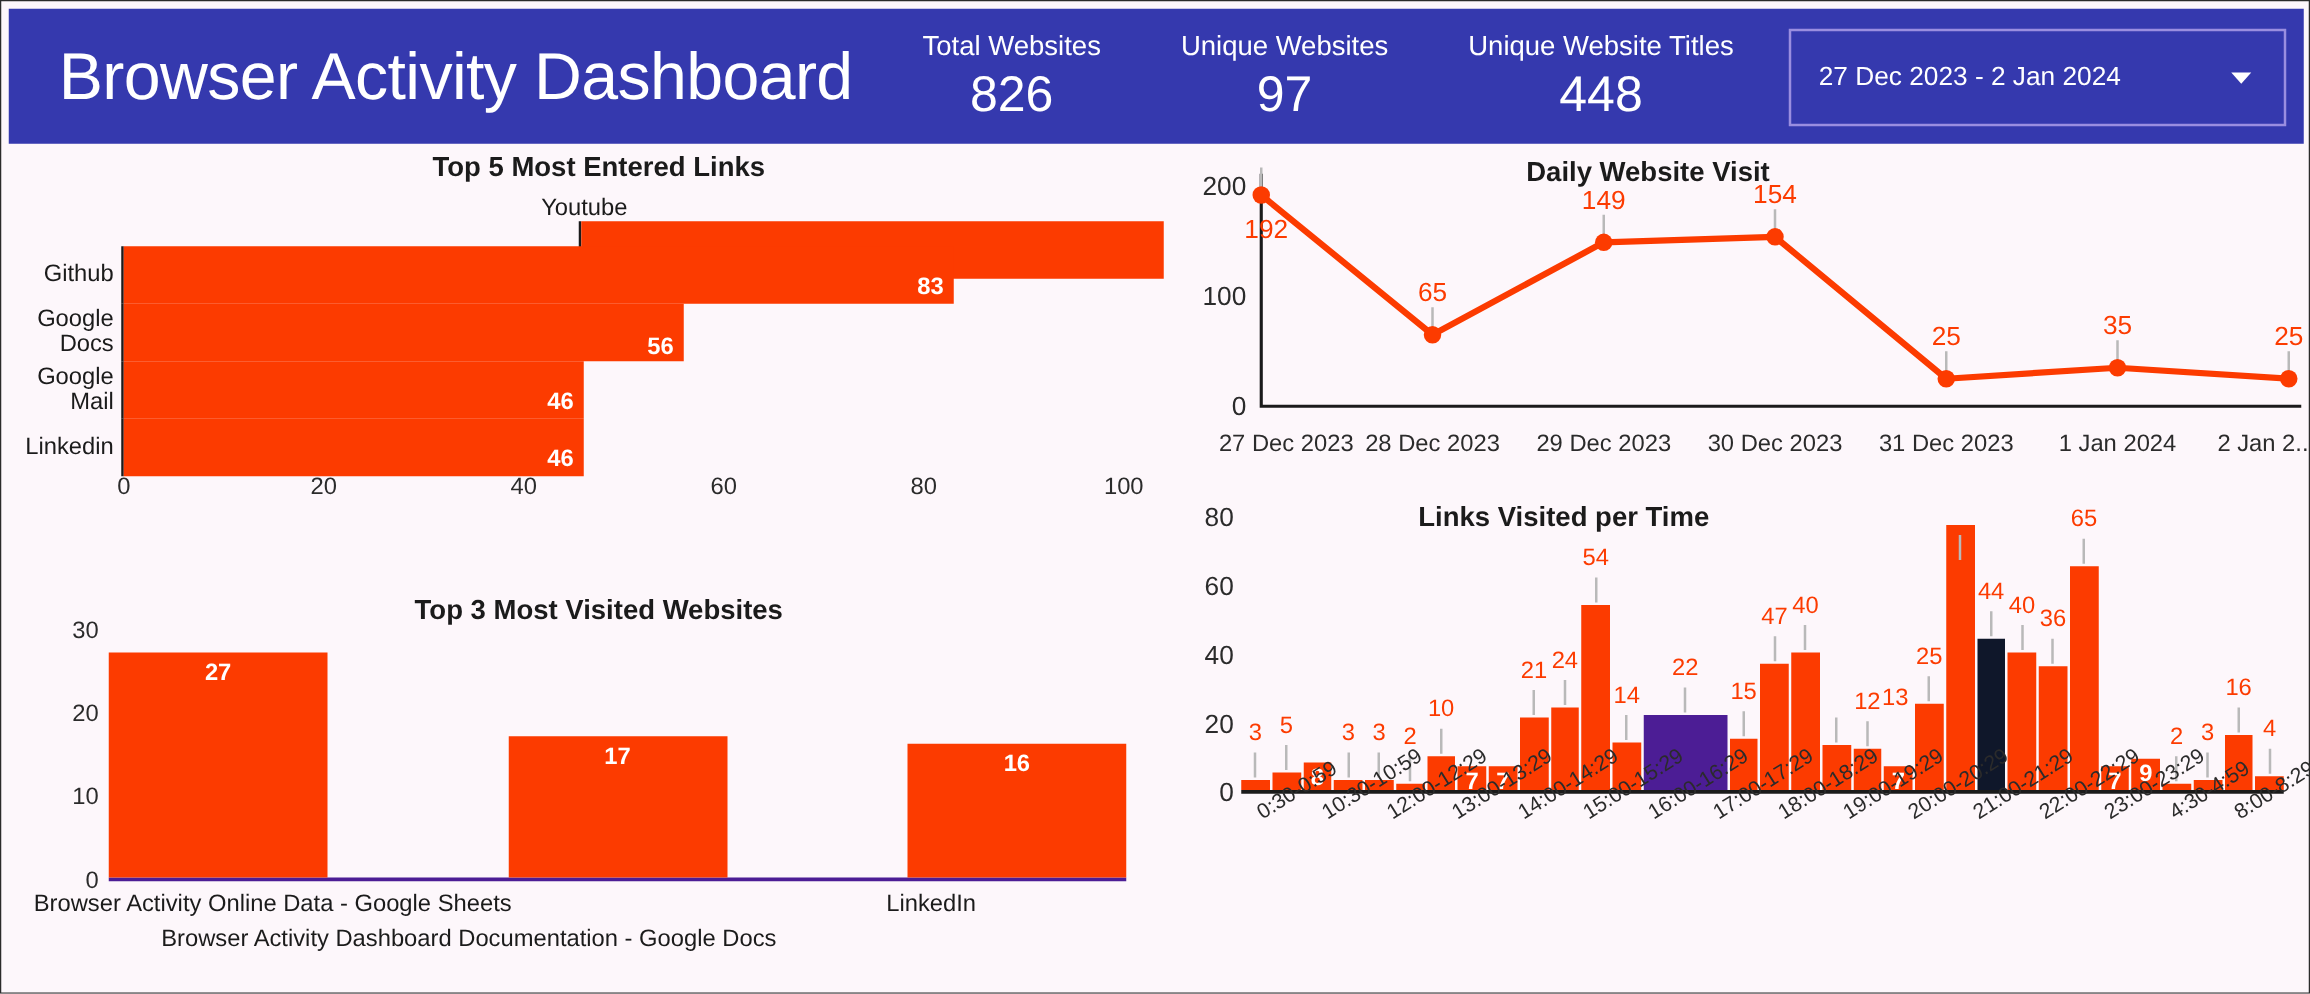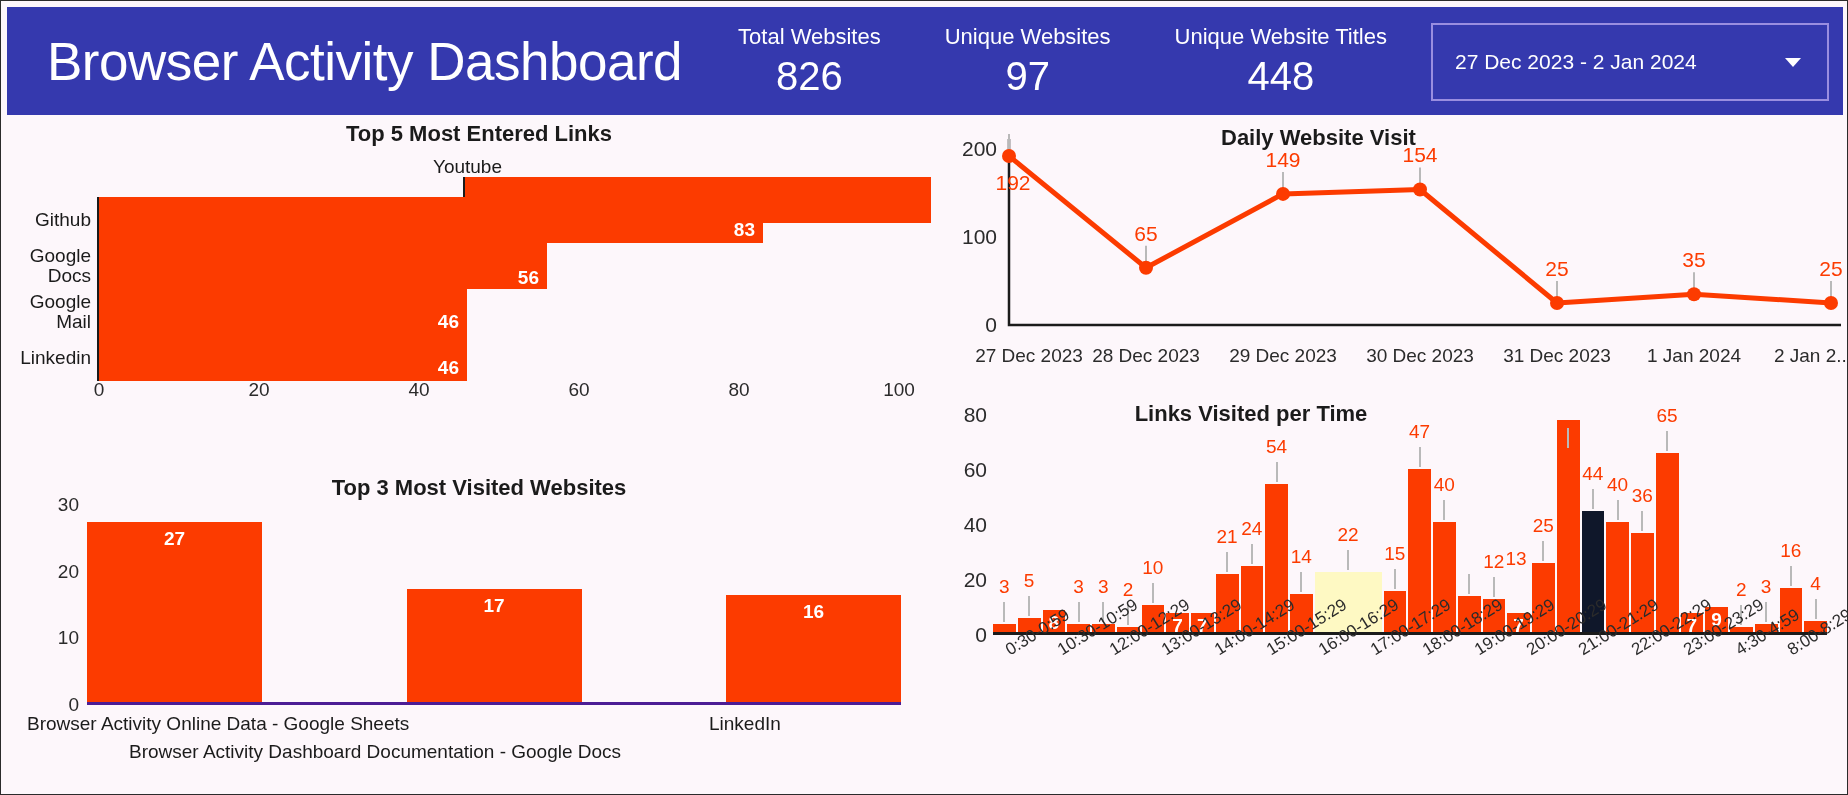--- a/index.html
+++ b/index.html
@@ -401,29 +401,29 @@
           <span class="lbl-out" style="top: -48px;">24</span>
         </div>
         <div class="tbar" style="height: 148.5px; background: rgb(252, 59, 0);">
           <span class="leader" style="height: 20px; top: -22px;"></span>
           <span class="lbl-out" style="top: -48px;">54</span>
         </div>
         <div class="tbar" style="height: 38.5px; background: rgb(252, 59, 0);">
           <span class="leader" style="height: 20px; top: -22px;"></span>
           <span class="lbl-out" style="top: -48px;">14</span>
         </div>
-        <div class="tbar" style="height: 60.5px; background: #fef9c3; padding-left: 44px;">
+        <div class="tbar" style="height: 60.5px; background: #4c1d95; padding-left: 44px;">
           <span class="leader" style="height: 20px; top: -22px;"></span>
           <span class="lbl-out" style="top: -48px;">22</span>
         </div>
         <div class="tbar" style="height: 41.25px; background: rgb(252, 59, 0);">
           <span class="leader" style="height: 20px; top: -22px;"></span>
           <span class="lbl-out" style="top: -48px;">15</span>
         </div>
-        <div class="tbar" style="height: 163px; background: rgb(252, 59, 0);">
+        <div class="tbar" style="height: 101px; background: rgb(252, 59, 0);">
           <span class="leader" style="height: 20px; top: -22px;"></span>
           <span class="lbl-out" style="top: -48px;">47</span>
         </div>
         <div class="tbar" style="height: 110px; background: rgb(252, 59, 0);">
           <span class="leader" style="height: 20px; top: -22px;"></span>
           <span class="lbl-out" style="top: -48px;">40</span>
         </div>
         <div class="tbar" style="height: 35.75px; background: rgb(252, 59, 0);">
           <span class="leader" style="height: 20px; top: -22px;"></span>
           <span class="lbl-out" style="top: -48px; margin-left: 47px;">13</span>

